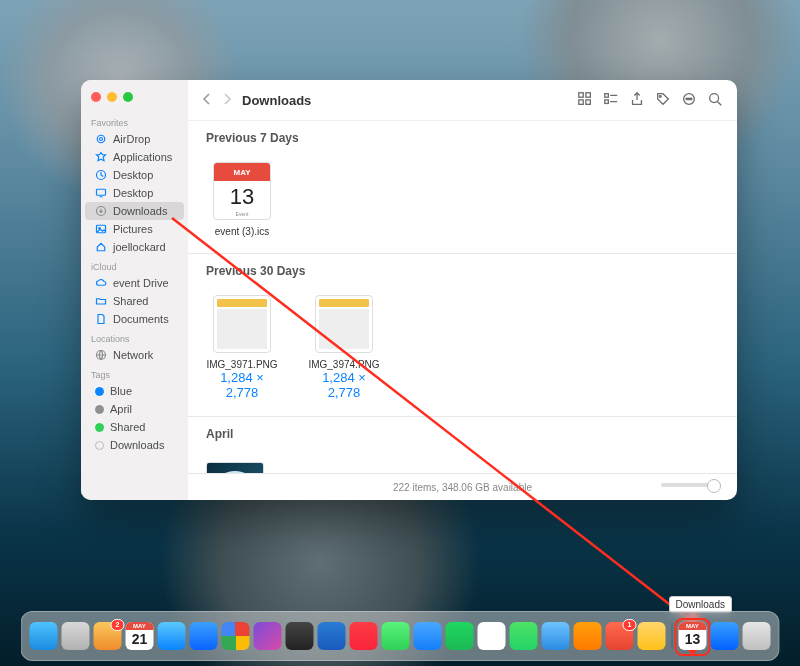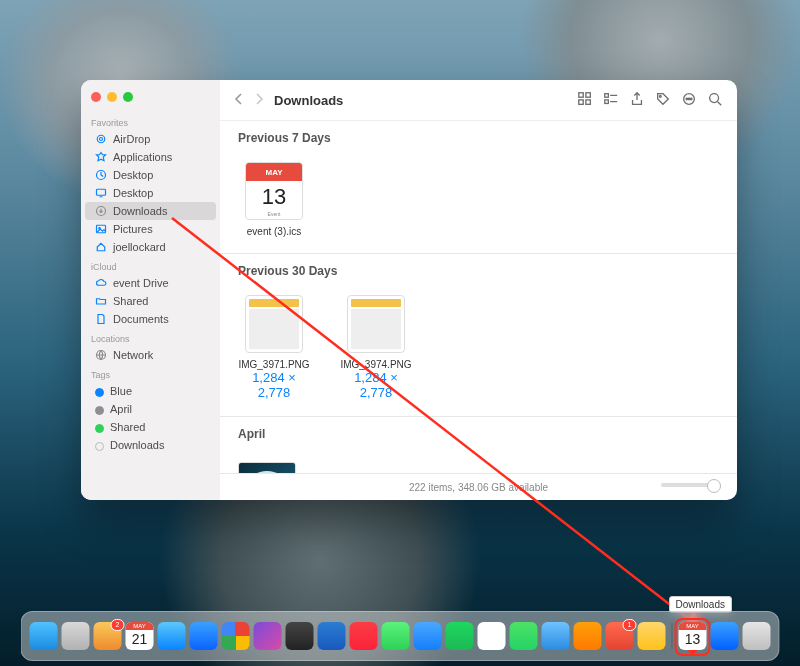--- a/index.html
+++ b/index.html
@@ -6,26 +6,26 @@
   
   .desktop{position:relative;width:800px;height:666px;
     background:
       radial-gradient(circle at 120px 80px, #aab3b7 0, #8c9ba3 70px, transparent 120px),
       radial-gradient(circle at 660px 40px, #a3acaf 0, #7f8e94 90px, transparent 140px),
       radial-gradient(circle at 320px 560px, #606f74 0, #3e4e53 100px, transparent 160px),
       linear-gradient(180deg,#7ea3b6 0%,#5d8aa1 25%,#2b637d 55%,#0a3549 80%,#031e2a 100%);
   }
   
   .finder{position:absolute;left:81px;top:80px;width:656px;height:420px;background:#fff;border-radius:10px;box-shadow:0 20px 40px rgba(0,0,0,.35);display:flex;overflow:hidden;}
-  .sidebar{width:139px;flex:none;background:#f2f0f0;padding:8px 0 8px 0;box-sizing:border-box;}
+  .sidebar{width:107px;flex:none;background:#f2f0f0;padding:8px 0 8px 0;box-sizing:border-box;}
   .traffic{display:flex;gap:6px;padding:4px 10px 10px 10px;}
   .dot{width:10px;height:10px;border-radius:50%;}
   .red{background:#ff5f57;} .yel{background:#febc2e;} .grn{background:#28c840;}
   .sb-group{font-size:9px;color:#9a9a9a;padding:6px 10px 2px 10px;}
-  .sb-item{display:flex;align-items:flex-end;gap:6px;padding:3px 8px 3px 10px;color:#4c4c4c;border-radius:4px;margin:0 4px;}
+  .sb-item{display:flex;align-items:center;gap:6px;padding:3px 8px 3px 10px;color:#4c4c4c;border-radius:4px;margin:0 4px;}
   .sb-item.sel{background:#d9d7d7;}
   .sb-item svg{width:12px;height:12px;flex:none;}
   .ic-blue{stroke:#0a84ff;fill:none;stroke-width:1.6;}
   .ic-gray{stroke:#8e8e8e;fill:none;stroke-width:1.6;}
   .tag-dot{width:9px;height:9px;border-radius:50%;border:1px solid #bbb;box-sizing:border-box;}
   .tag-blue{background:#0a84ff;border-color:#0a84ff;}
   .tag-gray{background:#8e8e93;border-color:#8e8e93;}
   .tag-green{background:#30d158;border-color:#30d158;}
   
   .main{flex:1;display:flex;flex-direction:column;min-width:0;}
@@ -53,21 +53,21 @@
   .april-thumb::after{content:"";position:absolute;inset:8px 10px;border:2px solid #cfe6ee;border-radius:50%;}
   .statusbar{height:26px;border-top:1px solid #e7e7e7;display:flex;align-items:center;justify-content:center;font-size:10px;color:#888;position:relative;}
   .slider{position:absolute;right:16px;top:9px;width:60px;height:4px;background:#ddd;border-radius:2px;}
   .slider::after{content:"";position:absolute;right:0;top:-4px;width:12px;height:12px;background:#fff;border:1px solid #bbb;border-radius:50%;}
   
   .arrow{position:absolute;left:0;top:0;width:800px;height:666px;pointer-events:none;}
   
   .tooltip{position:absolute;right:68px;bottom:53px;background:#fff;border:1px solid #ccc;border-radius:3px;padding:2px 6px;font-size:10px;color:#333;box-shadow:0 1px 3px rgba(0,0,0,.2);}
   
   .dock{position:absolute;left:50%;bottom:5px;transform:translateX(-50%);height:40px;padding:4px 8px;background:rgba(230,230,230,.45);border:1px solid rgba(255,255,255,.3);border-radius:12px;display:flex;align-items:center;gap:4px;backdrop-filter:blur(4px);}
-  .dock .app{width:28px;height:28px;border-radius:6px;position:relative;flex:none;}
+  .dock .app{width:28px;height:28px;border-radius:6px;position:relative;flex:none;font-weight:bold;}
   .dock .sep{width:1px;height:26px;background:rgba(0,0,0,.2);margin:0 2px;}
   .badge{position:absolute;top:-3px;right:-3px;min-width:10px;height:10px;background:#ff3b30;border-radius:6px;border:1px solid #fff;font-size:7px;color:#fff;text-align:center;line-height:10px;padding:0 1px;}
   .app.highlight::after{content:"";position:absolute;left:-4px;top:-4px;right:-4px;bottom:-6px;border:2px solid #ff2d1f;border-radius:8px;}
   .app.highlight::before{content:"";position:absolute;left:50%;bottom:-10px;margin-left:-5px;border:5px solid transparent;border-top-color:#ff2d1f;}
   .dock-cal{background:#fff;display:flex;flex-direction:column;align-items:center;justify-content:flex-start;}
   .dock-cal .m{font-size:6px;background:#e74b3d;color:#fff;width:100%;text-align:center;border-radius:6px 6px 0 0;line-height:8px;}
   .dock-cal .d{font-size:14px;color:#222;line-height:18px;}
 </style>
 </head>
 <body>

